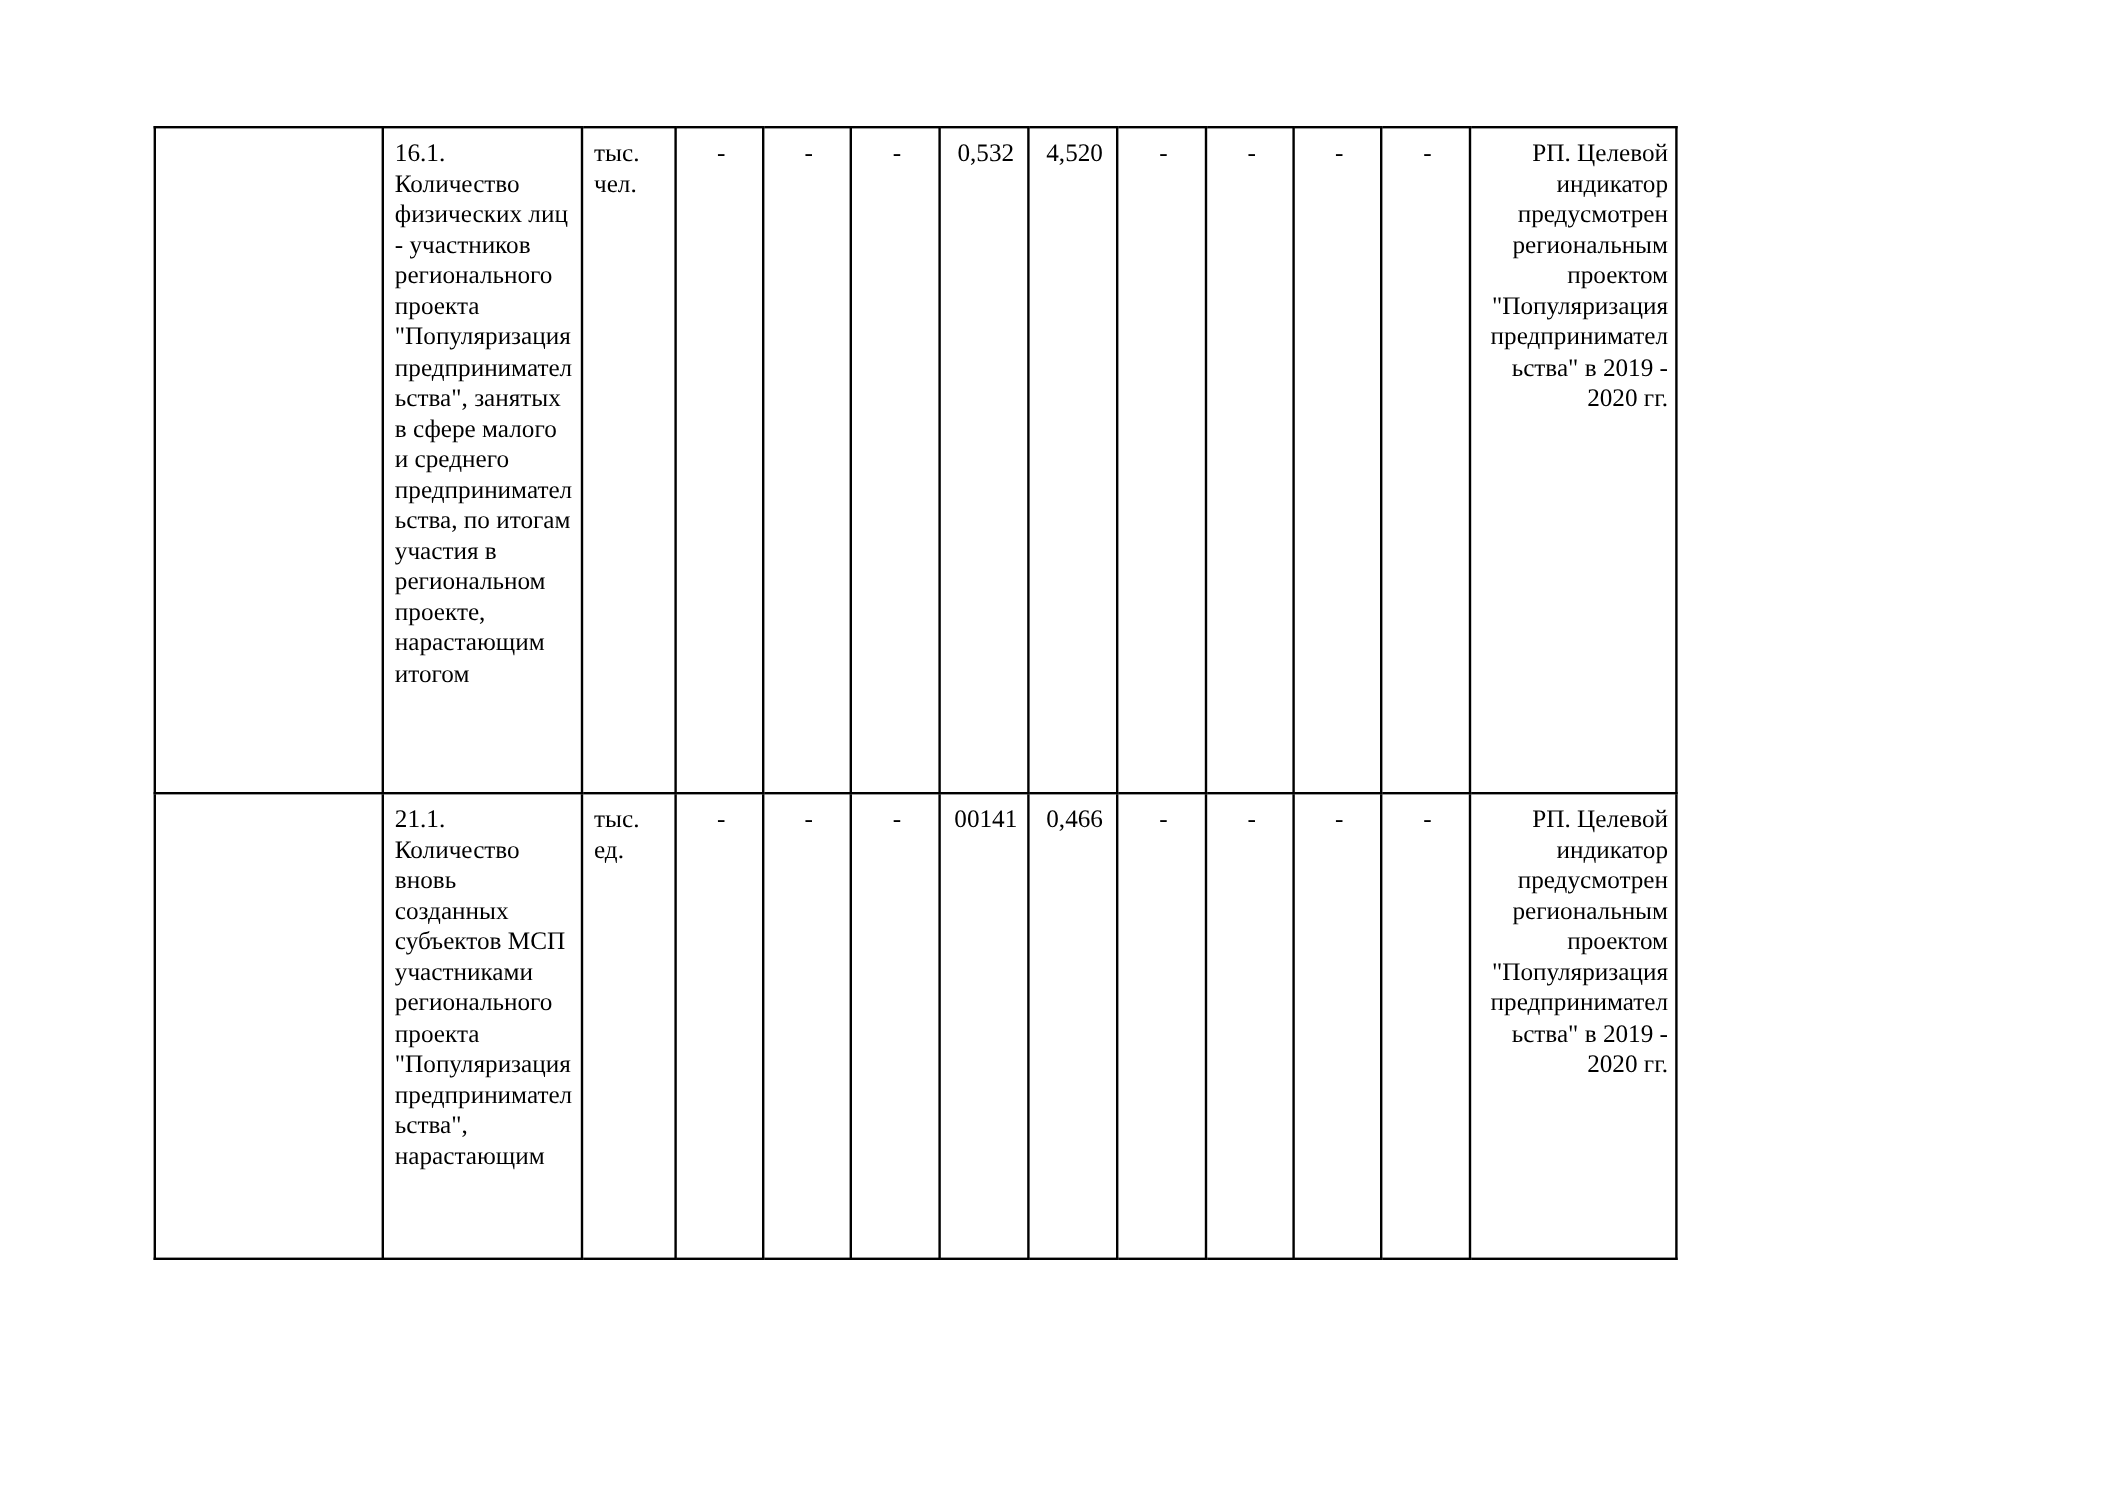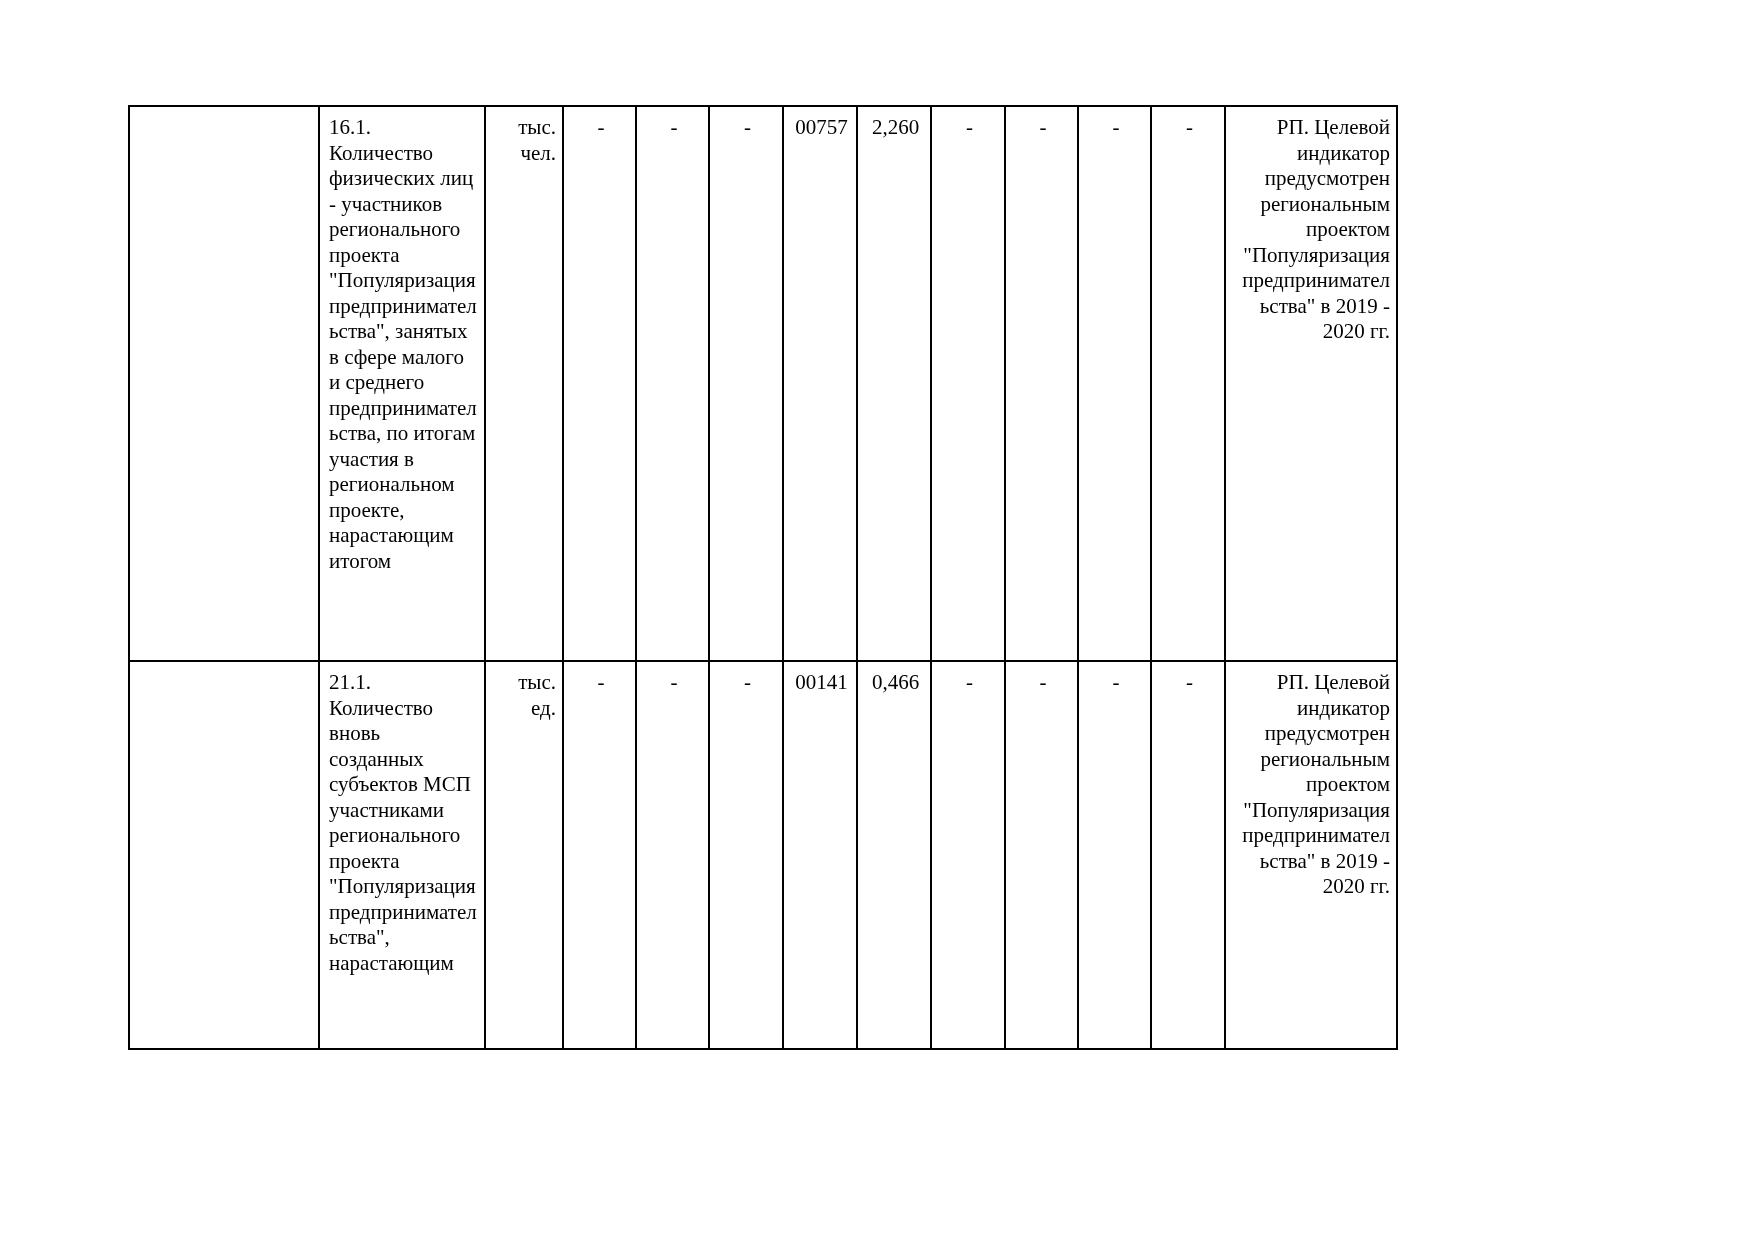--- a/index.html
+++ b/index.html
@@ -32,21 +32,21 @@
     border: 2px solid #000000;
     vertical-align: top;
     font-size: 21px;
     line-height: 1.215;
     padding: 8px 6px 8px 9px;
     overflow: hidden;
     overflow-wrap: break-word;
     word-wrap: break-word;
   }
   td.c-ind  { text-align: left; }
-  td.c-unit { text-align: right; padding-left: 4px; padding-right: 4px; }
+  td.c-unit { text-align: left; padding-left: 4px; padding-right: 4px; }
   td.c-val  { text-align: center; padding-left: 3px; padding-right: 3px; }
   td.c-note { text-align: right; }
   tr.r1 { height: 555px; }
   tr.r2 { height: 388px; }
 </style>
 </head>
 <body>
 
 <div class="page">
   <table class="doc">
@@ -66,22 +66,22 @@
       <col style="width:172px">
     </colgroup>
     <tbody>
       <tr class="r1">
         <td class="c-spacer"></td>
         <td class="c-ind">16.1. Количество физических лиц - участников регионального проекта "Популяризация предпринимательства", занятых в сфере малого и среднего предпринимательства, по итогам участия в региональном проекте, нарастающим итогом</td>
         <td class="c-unit">тыс. чел.</td>
         <td class="c-val">-</td>
         <td class="c-val">-</td>
         <td class="c-val">-</td>
-        <td class="c-val">00757</td>
-        <td class="c-val">2,260</td>
+        <td class="c-val">0,532</td>
+        <td class="c-val">4,520</td>
         <td class="c-val">-</td>
         <td class="c-val">-</td>
         <td class="c-val">-</td>
         <td class="c-val">-</td>
         <td class="c-note">РП. Целевой индикатор предусмотрен региональным проектом "Популяризация предпринимательства" в 2019 - 2020 гг.</td>
       </tr>
       <tr class="r2">
         <td class="c-spacer"></td>
         <td class="c-ind">21.1. Количество вновь созданных субъектов МСП участниками регионального проекта "Популяризация предпринимательства", нарастающим</td>
         <td class="c-unit">тыс. ед.</td>

